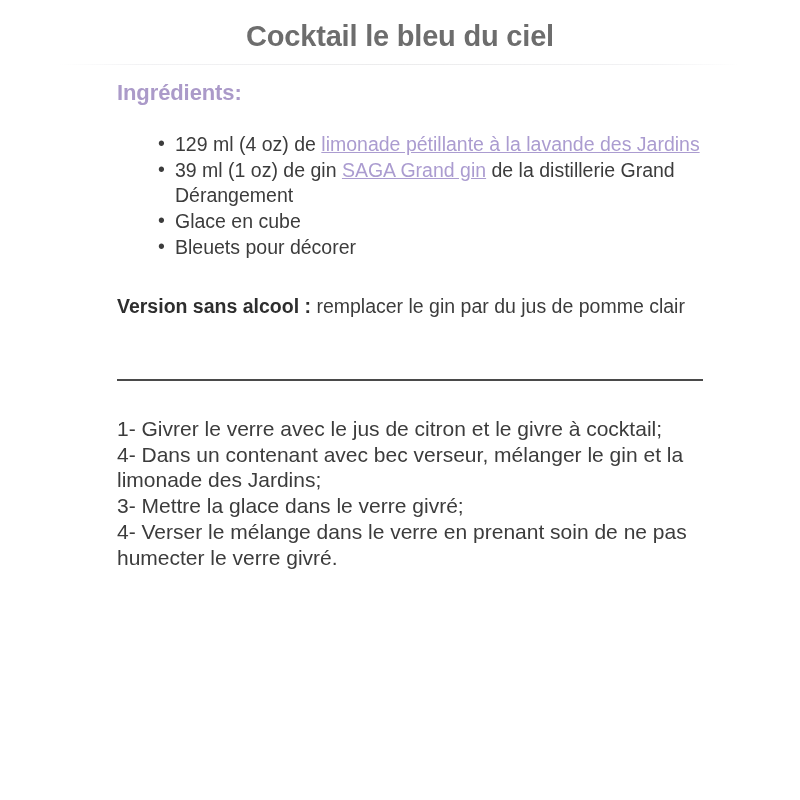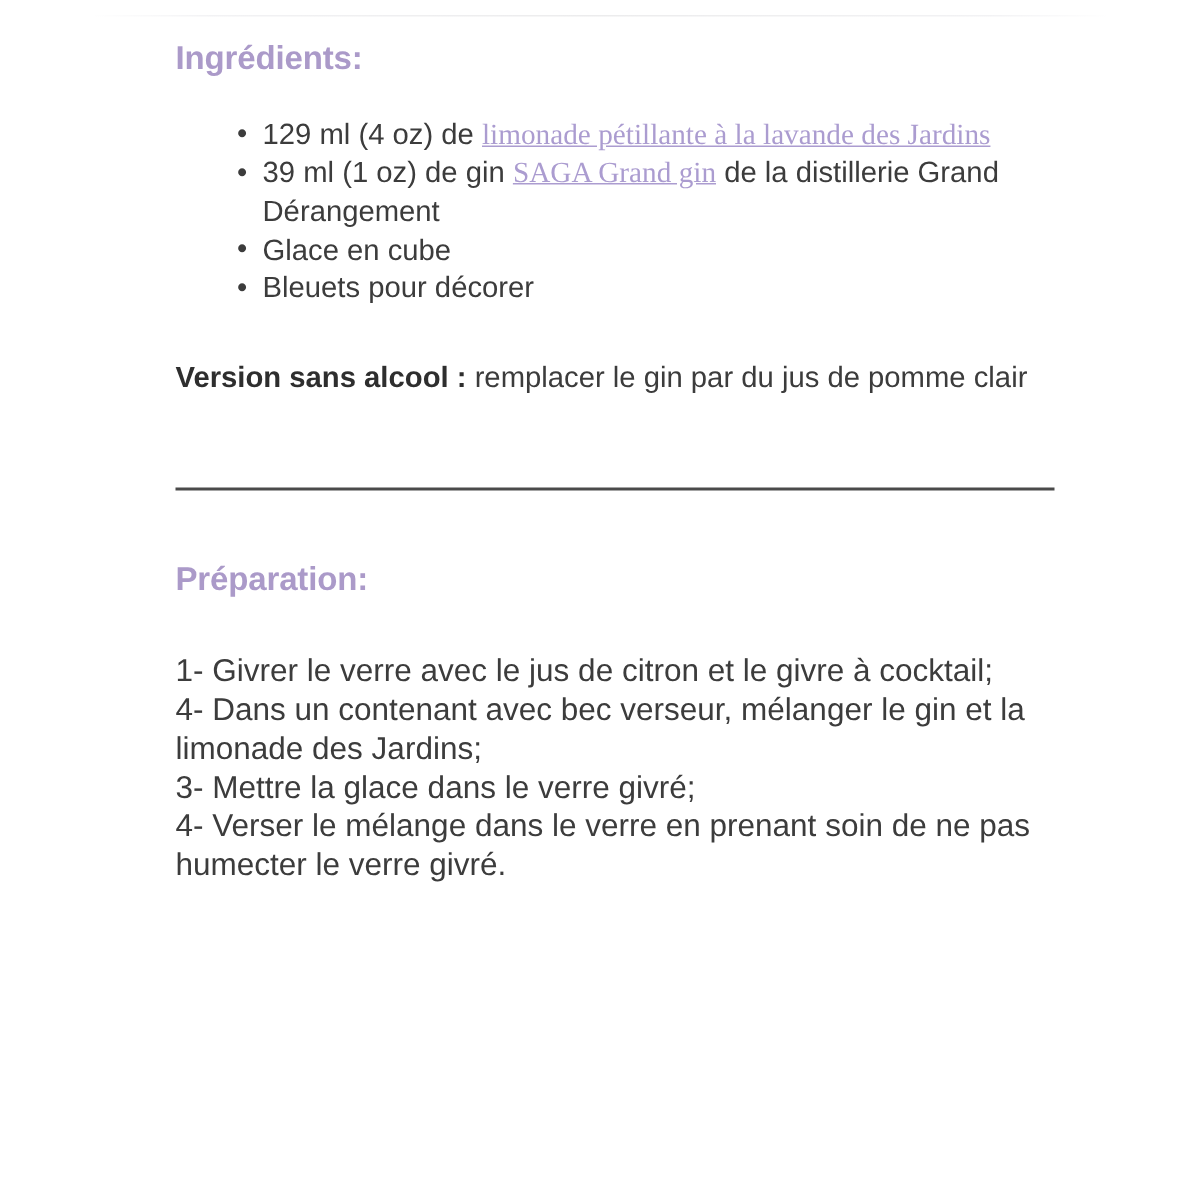--- a/index.html
+++ b/index.html
@@ -79,21 +79,20 @@
     position: absolute;
     left: 0;
     top: -0.5px;
     font-size: 19.5px;
     line-height: 25.7px;
     color: #3c3c3c;
   }
 
   .link {
     color: #ab9cd0;
-    font-family: Liberation Serif, serif;
   }
 
   
   .note {
     margin: 34px 0 0 0;
     font-size: 19.5px;
     line-height: 25.7px;
     color: #3c3c3c;
     max-width: 590px;
   }
@@ -127,20 +126,21 @@
 
   .step {
     margin: 0;
   }
 </style>
 </head>
 <body>
 
 <div class="page">
 
+  <h1 class="title">Cocktail le bleu du ciel</h1>
 
   <div class="title-rule"></div>
 
   <div class="content">
 
     <h2 class="section-heading heading-ingredients">Ingrédients:</h2>
 
     <ul class="ingredients">
       <li>
         <span>129 ml (4 oz) de </span><a class="link" href="#">limonade pétillante à la lavande des Jardins</a>
@@ -155,23 +155,20 @@
         <span>Bleuets pour décorer</span>
       </li>
     </ul>
 
     <p class="note">
       <span class="lead">Version sans alcool :</span><span> remplacer le gin par du jus de pomme clair</span>
     </p>
 
     <hr class="separator">
 
-    <div class="prep-heading-wrap">
-      <h2 class="section-heading heading-preparation">Préparation:</h2>
-    </div>
 
     <div class="steps">
       <p class="step">1- Givrer le verre avec le jus de citron et le givre à cocktail;</p>
       <p class="step">4- Dans un contenant avec bec verseur, mélanger le gin et la limonade des Jardins;</p>
       <p class="step">3- Mettre la glace dans le verre givré;</p>
       <p class="step">4- Verser le mélange dans le verre en prenant soin de ne pas humecter le verre givré.</p>
     </div>
 
   </div>
 </div>

